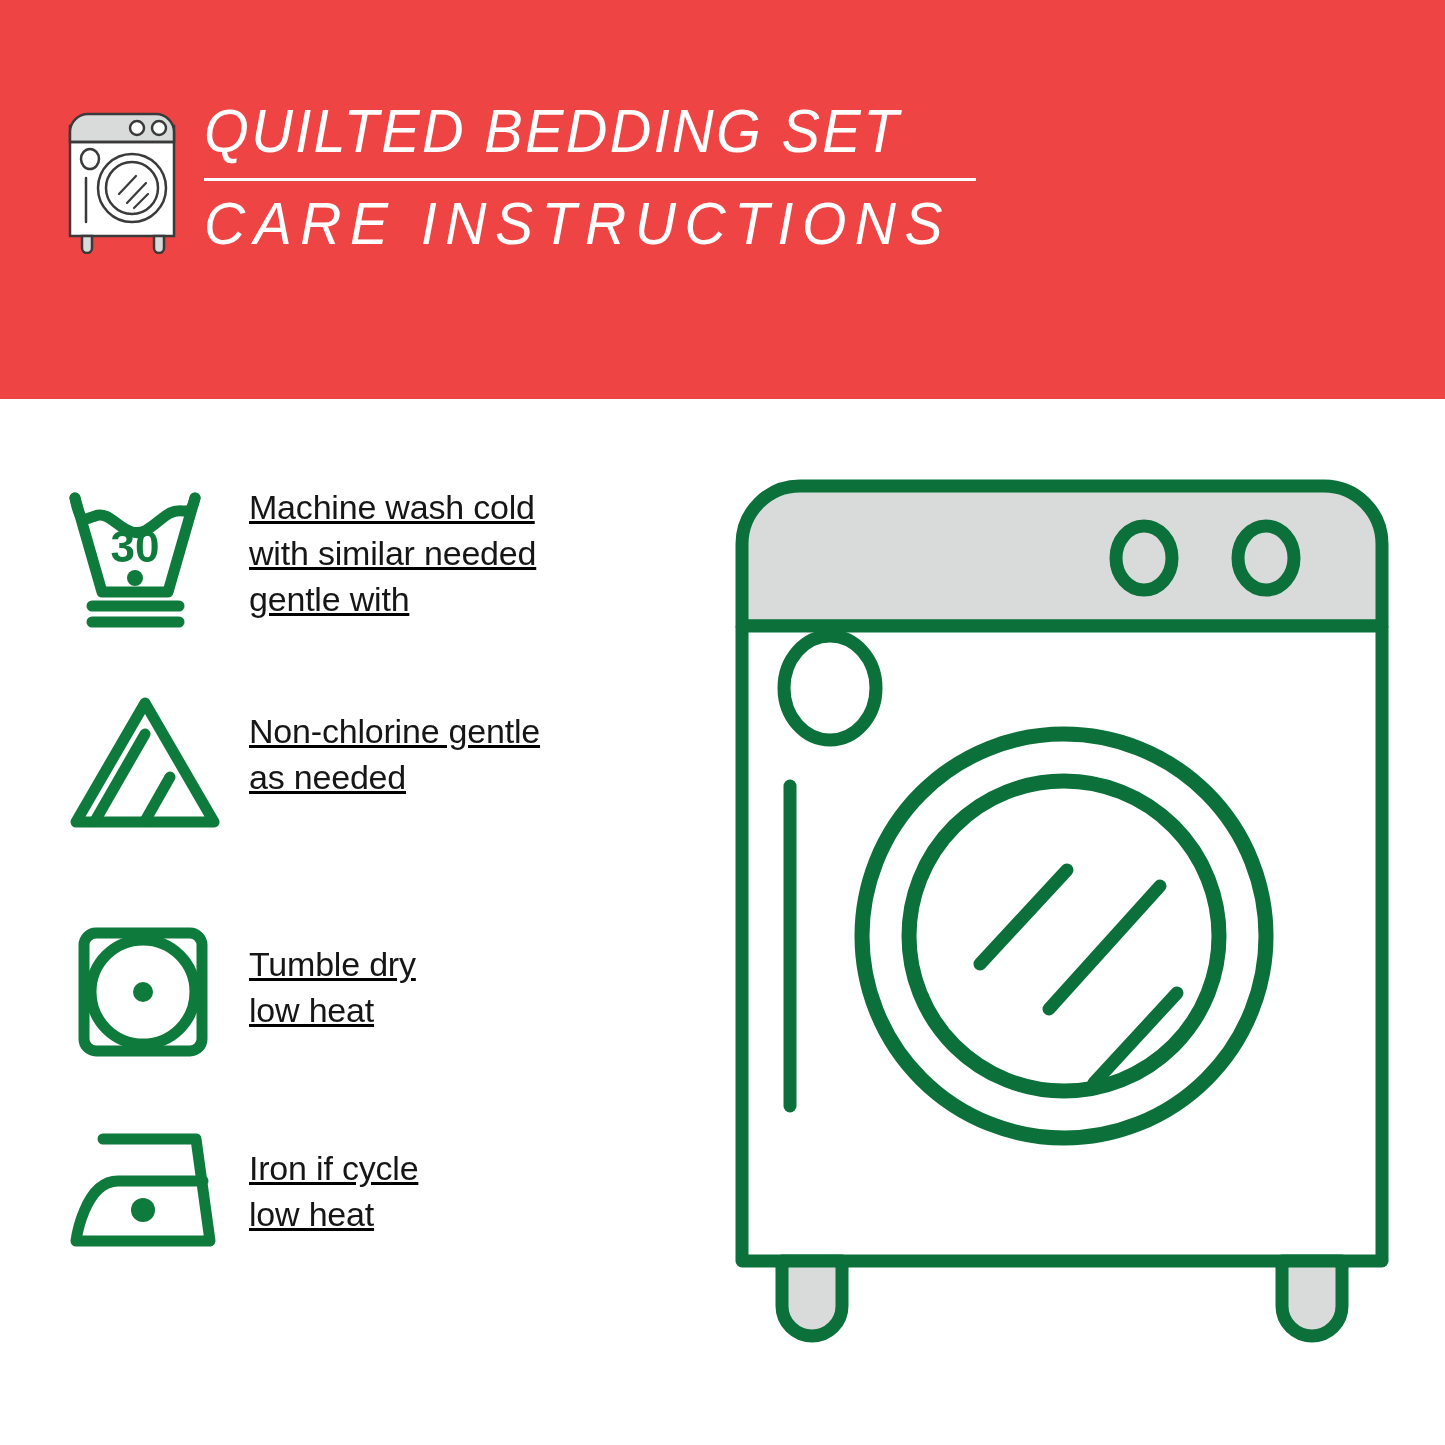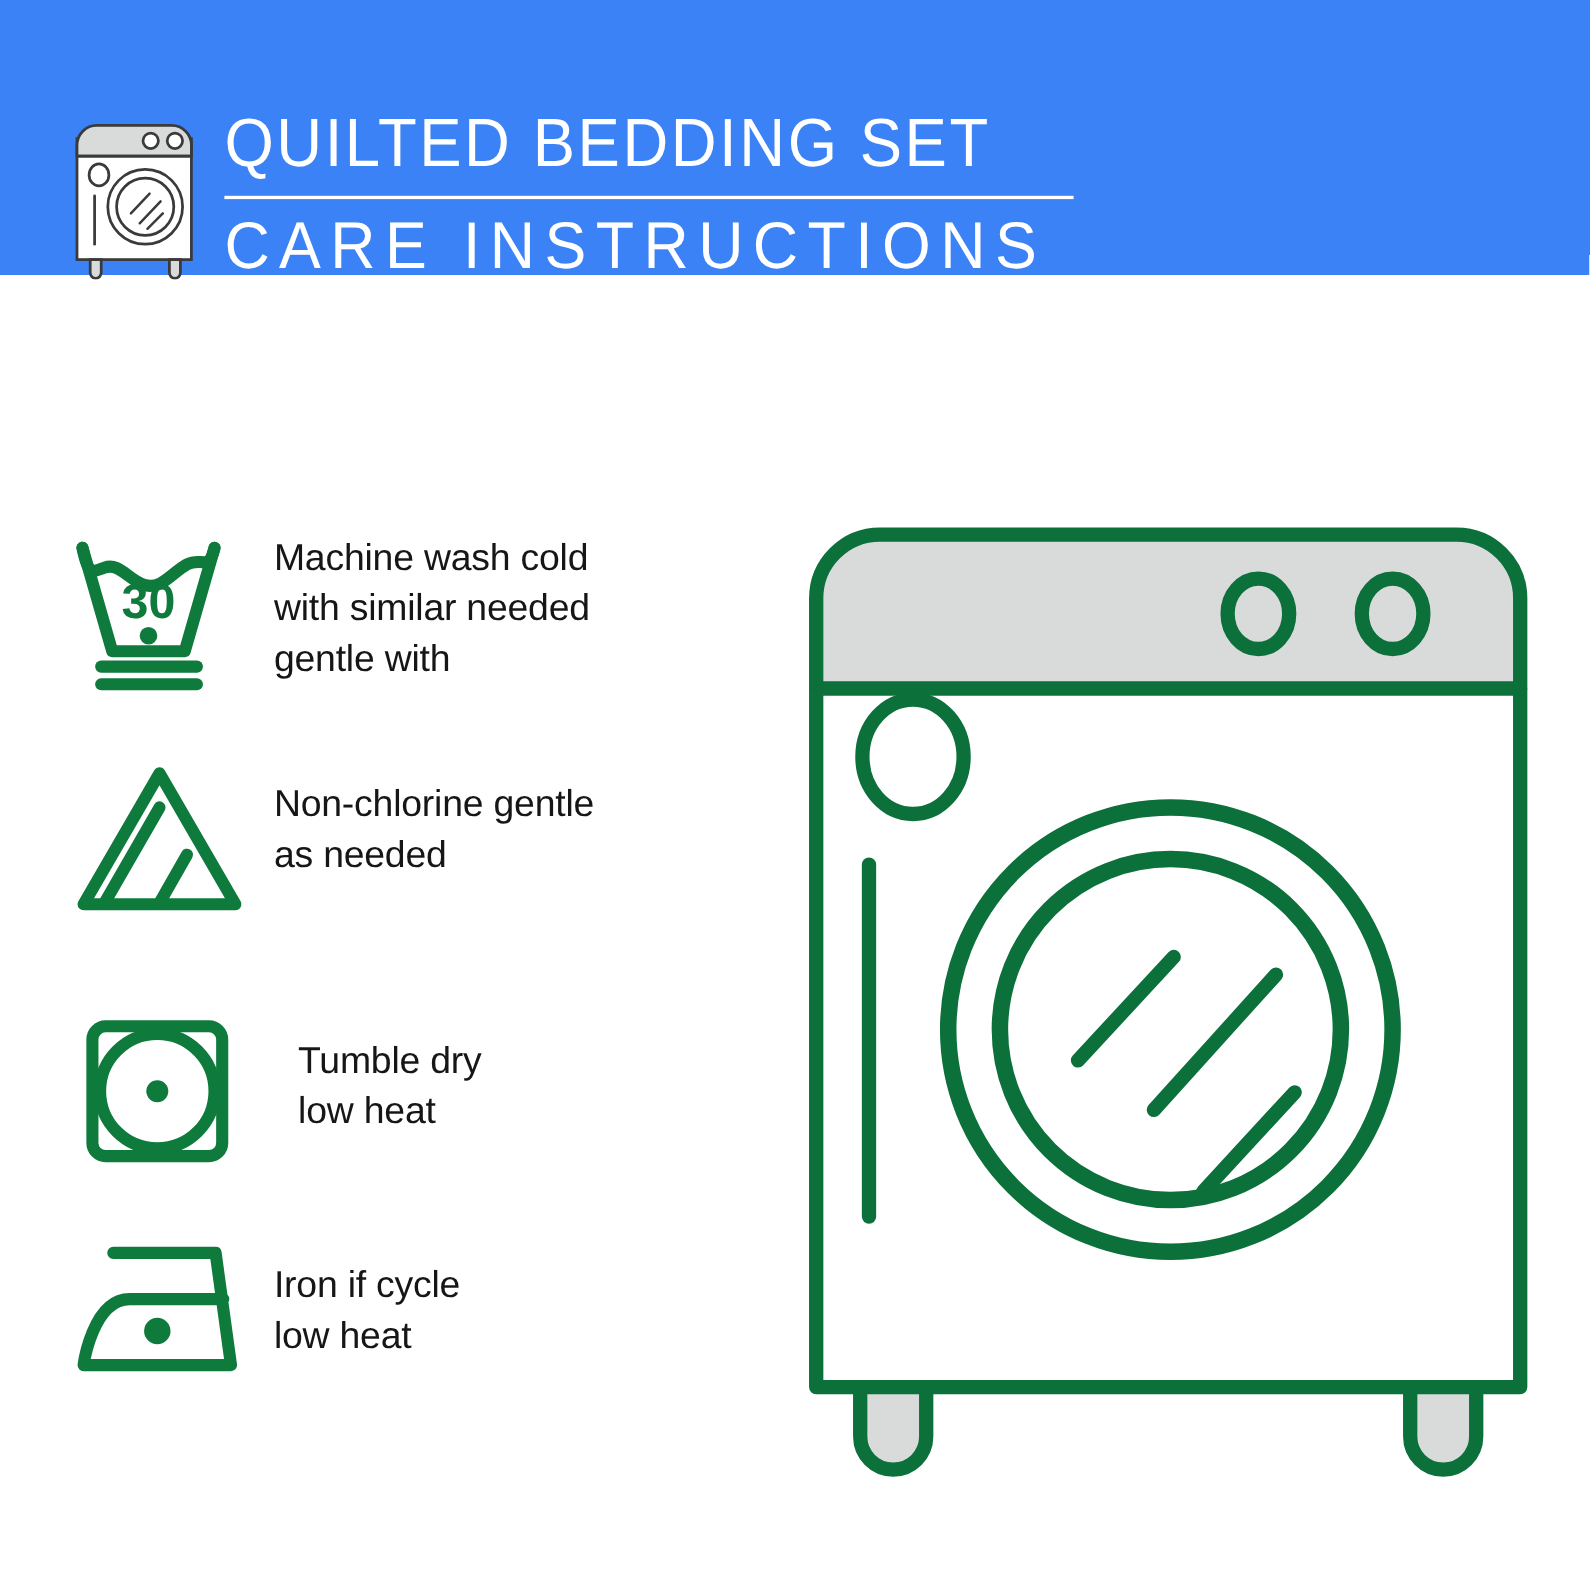--- a/index.html
+++ b/index.html
@@ -14,23 +14,24 @@
     overflow: hidden;
     position: relative;
   }
 
   
   .header-band {
     position: absolute;
     left: 0;
     top: 0;
     width: 1445px;
-    height: 250px;
-    background: #3b82f6;
+    height: 399px;
+    background: #ef4444;
     box-sizing: border-box;
+    font-style: italic;
   }
   .header-inner {
     position: absolute;
     left: 62px;
     top: 96px;
     display: flex;
     align-items: flex-start;
   }
   .header-logo {
     width: 128px;
@@ -84,24 +85,25 @@
   .care-list {
     position: absolute;
     left: 62px;
     top: 128px;
     width: 620px;
   }
   .care-row {
     display: flex;
     align-items: flex-start;
     height: 200px;
+    text-decoration: underline;
   }
   .care-row.r0 { height: 212px; }
   .care-row.r1 { height: 225px; }
-  .care-row.r2 { height: 200px; gap: 22px; }
+  .care-row.r2 { height: 200px; }
   .care-symbol {
     width: 175px;
     flex: 0 0 auto;
     display: flex;
     justify-content: flex-start;
     align-items: flex-start;
     padding-top: 6px;
   }
   .care-text {
     padding-left: 12px;

